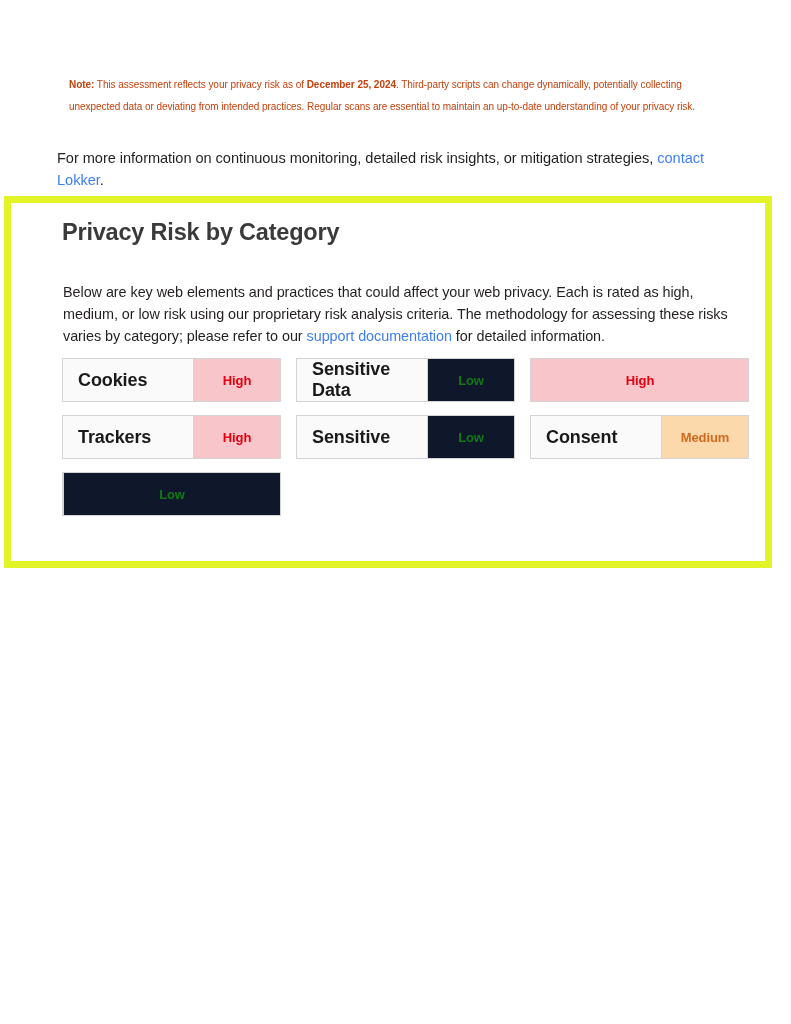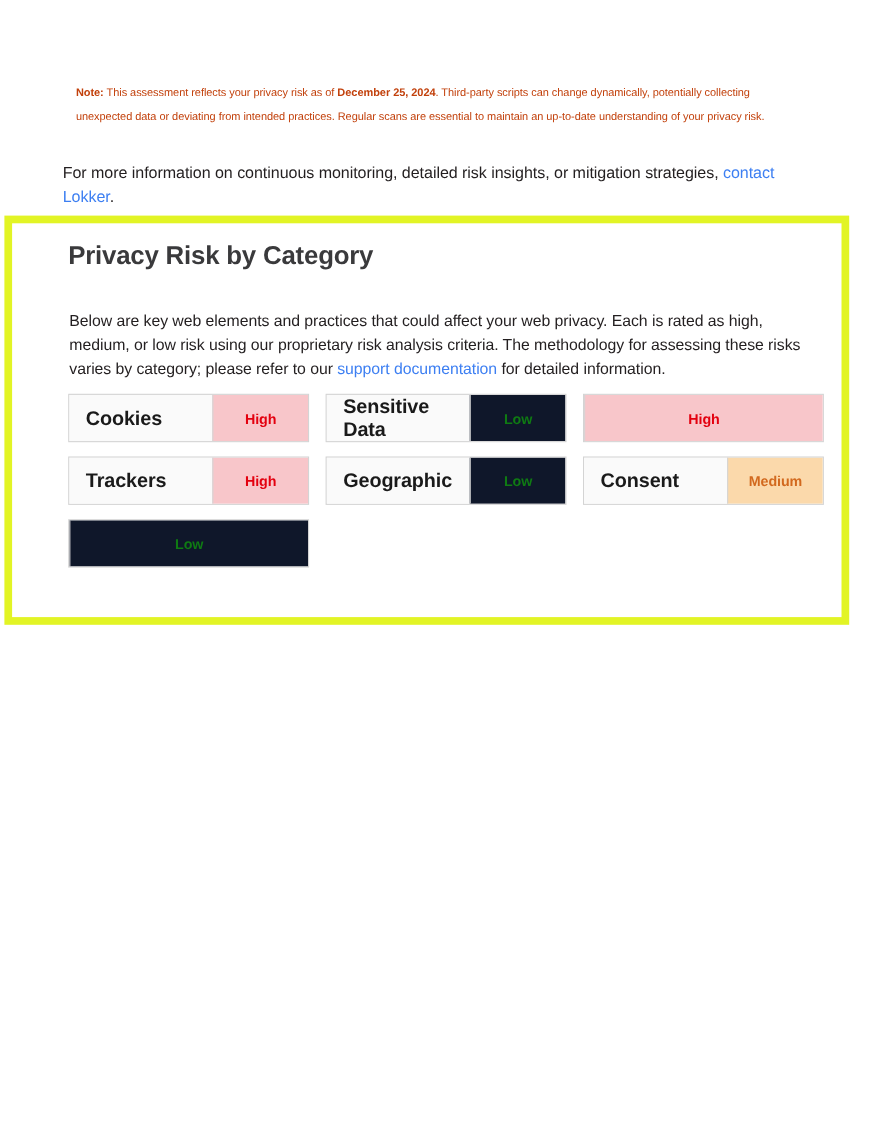--- a/index.html
+++ b/index.html
@@ -168,21 +168,21 @@
     <div class="risk-card">
       <div class="card-badge badge-high">High</div>
     </div>
 
     <div class="risk-card">
       <div class="card-label">Trackers</div>
       <div class="card-badge badge-high">High</div>
     </div>
 
     <div class="risk-card">
-      <div class="card-label">Geographic</div>
+      <div class="card-label">Sensitive</div>
       <div class="card-badge badge-low">Low</div>
     </div>
 
     <div class="risk-card">
       <div class="card-label">Consent</div>
       <div class="card-badge badge-medium">Medium</div>
     </div>
 
     <div class="risk-card">
       <div class="card-badge badge-low">Low</div>

